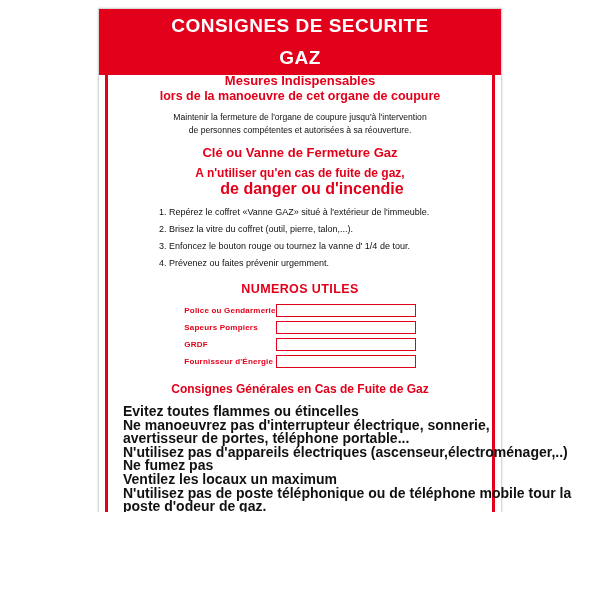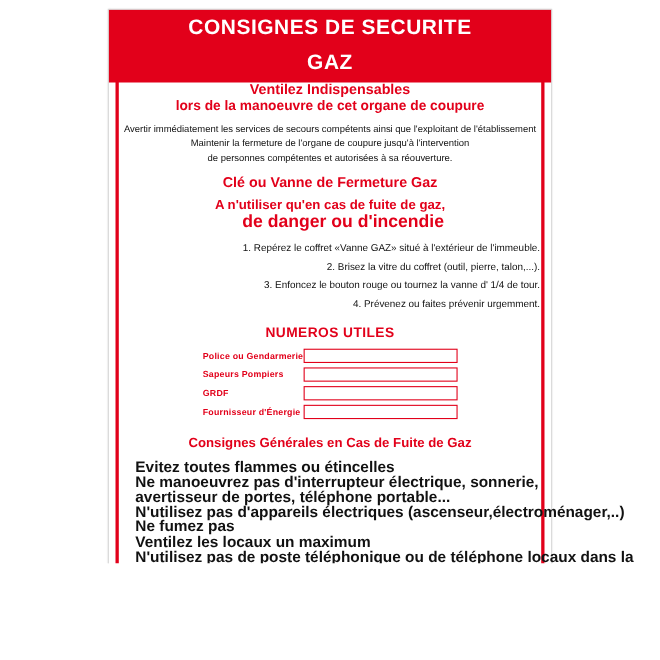--- a/index.html
+++ b/index.html
@@ -83,21 +83,20 @@
     line-height: 13px;
   }
   .gap { height: 7px; }
   .s2 { font-size: 13px; margin-top: 8px; }
   .s3 { font-size: 12px; margin-top: 6px; }
   .s3b { font-size: 16px; padding-left: 24px; }
   ol.steps {
     margin: 8px 0 0 0;
     padding: 0 0 0 50px;
     list-style: none;
-    text-align: right;
   }
   ol.steps li {
     font-size: 9px;
     color: #111;
     line-height: 17px;
     position: relative;
   }
   .numeros {
     text-align: center;
     color: #e2001a;
@@ -264,25 +263,24 @@
   <div class="poster">
     <div class="red-frame"></div>
 
     <div class="title-band">
       <div class="title-line1">CONSIGNES DE SECURITE</div>
       <div class="title-line2">GAZ</div>
     </div>
 
     <div class="content">
 
-      <div class="h-red s1a">Ventilez Indispensables</div>
+      <div class="h-red s1a">Mesures Indispensables</div>
       <div class="h-red s1b">lors de la manoeuvre de cet organe de coupure</div>
 
       <div class="gap"></div>
-      <div class="body-line">Avertir immédiatement les services de secours compétents ainsi que l'exploitant de l'établissement</div>
       <div class="body-line">Maintenir la fermeture de l'organe de coupure jusqu'à l'intervention</div>
       <div class="body-line">de personnes compétentes et autorisées à sa réouverture.</div>
 
       <div class="h-red s2">Clé ou Vanne de Fermeture Gaz</div>
 
       <div class="h-red s3">A n'utiliser qu'en cas de fuite de gaz,</div>
       <div class="h-red s3b">de danger ou d'incendie</div>
 
       <ol class="steps">
         <li>1. Repérez le coffret «Vanne GAZ» situé à l'extérieur de l'immeuble.</li>
@@ -324,21 +322,21 @@
 
       <div class="h-red s4">Consignes Générales en Cas de Fuite de Gaz</div>
 
       <div class="generales">
         <div>Evitez toutes flammes ou étincelles</div>
         <div>Ne manoeuvrez pas d'interrupteur électrique, sonnerie,</div>
         <div>avertisseur de portes, téléphone portable...</div>
         <div>N'utilisez pas d'appareils électriques (ascenseur,électroménager,..)</div>
         <div>Ne fumez pas</div>
         <div>Ventilez les locaux un maximum</div>
-        <div>N'utilisez pas de poste téléphonique ou de téléphone locaux dans la</div>
+        <div>N'utilisez pas de poste téléphonique ou de téléphone mobile tour la</div>
         <div>poste d'odeur de gaz.</div>
       </div>
 
       <div class="tel-line">N° de téléphone du centre de secours :</div>
       <div class="pompiers-row">
         <div class="pompiers">SAPEURS-POMPIERS</div>
         <div class="badge">
           <div class="flame"></div>
           <div class="bars">
               <i></i>

